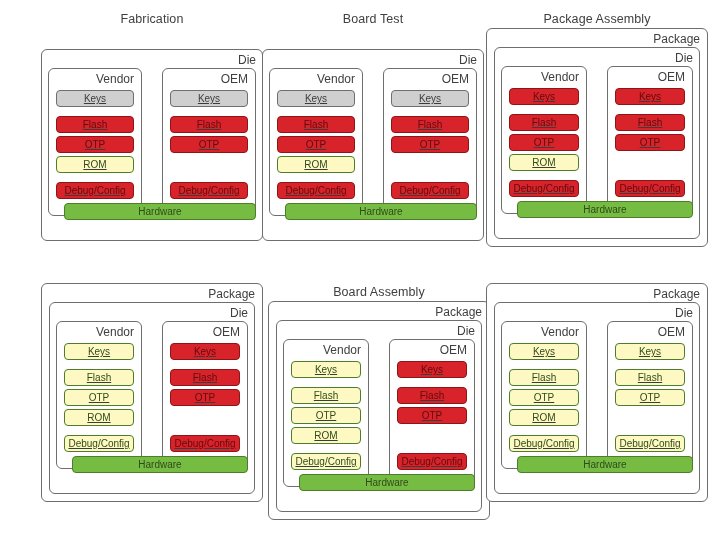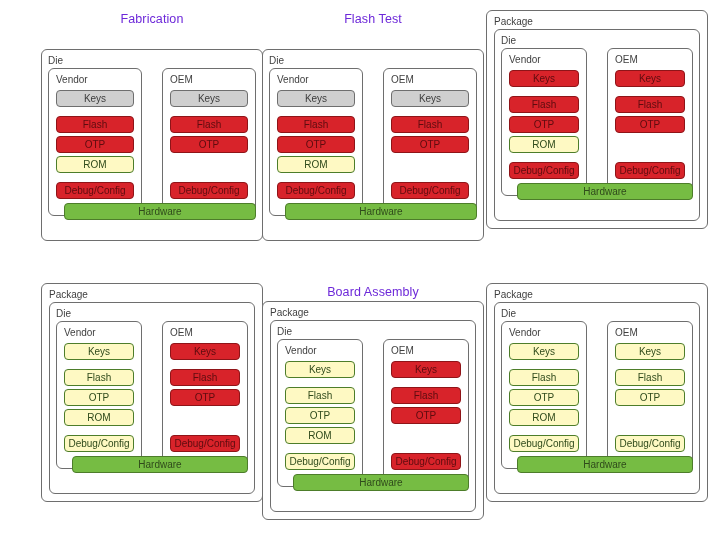--- a/index.html
+++ b/index.html
@@ -23,38 +23,38 @@
   }
 
   
   .panel {
     position: absolute;
     width: 222px;
   }
   .panel-title {
     text-align: center;
     font-size: 12.5px;
-    color: #6d28d9;
+    color: #404040;
     letter-spacing: .1px;
     height: 18px;
     line-height: 18px;
     white-space: nowrap;
   }
 
   
   .box {
     border: 1.4px solid #6e6e6e;
     border-radius: 6px;
     background: #ffffff;
     box-sizing: border-box;
     position: relative;
   }
   .box-label {
-    text-align: left;
-    font-size: 10px;
+    text-align: right;
+    font-size: 12px;
     color: #3f3f3f;
     line-height: 15px;
     height: 15px;
     white-space: nowrap;
   }
 
   .package-box { padding: 3px 7px 7px 7px; }
   .die-box     { padding: 3px 6px 0 6px; }
 
   .columns {
@@ -63,20 +63,21 @@
     position: relative;
   }
   .col-box {
     flex: 1 1 0;
     padding: 3px 7px 0 7px;
     min-width: 0;
   }
   .col-stack {
     padding-top: 3px;
     padding-bottom: 16px;
+    text-decoration: underline;
   }
 
   
   .cell {
     height: 17px;
     line-height: 15px;
     border-radius: 4px;
     border: 1.4px solid;
     box-sizing: border-box;
     text-align: center;
@@ -151,21 +152,21 @@
               <div class="cell state-red">Debug/Config</div>
             </div>
           </div>
         </div>
         <div class="hardware-wrap" style="margin-top: -13px;">
           <div class="hardware">Hardware</div>
         </div>
       </div>
     </div>
     <div class="panel" style="left: 262px; top: 10px;">
-      <div class="panel-title">Flash Test</div>
+      <div class="panel-title">Board Test</div>
       <div class="box die-box" style="margin-top: 21px;">
         <div class="box-label">Die</div>
         <div class="columns">
           <div class="box col-box">
             <div class="box-label">Vendor</div>
             <div class="col-stack">
               <div class="cell state-gray">Keys</div>
               <div class="gap-lg"></div>
               <div class="cell state-red">Flash</div>
               <div class="gap-sm"></div>
@@ -190,20 +191,21 @@
               <div class="cell state-red">Debug/Config</div>
             </div>
           </div>
         </div>
         <div class="hardware-wrap" style="margin-top: -13px;">
           <div class="hardware">Hardware</div>
         </div>
       </div>
     </div>
     <div class="panel" style="left: 486px; top: 10px;">
+      <div class="panel-title">Package Assembly</div>
       <div class="box package-box">
         <div class="box-label">Package</div>
         <div class="box die-box">
           <div class="box-label">Die</div>
           <div class="columns">
             <div class="box col-box">
               <div class="box-label">Vendor</div>
               <div class="col-stack">
                 <div class="cell state-red">Keys</div>
                 <div class="gap-lg"></div>
@@ -271,21 +273,21 @@
                 <div class="cell state-red">Debug/Config</div>
               </div>
             </div>
           </div>
           <div class="hardware-wrap" style="margin-top: -13px;">
             <div class="hardware">Hardware</div>
           </div>
         </div>
       </div>
     </div>
-    <div class="panel" style="left: 262px; top: 283px;">
+    <div class="panel" style="left: 262px; top: 283px; padding-left: 6px;">
       <div class="panel-title">Board Assembly</div>
       <div class="box package-box">
         <div class="box-label">Package</div>
         <div class="box die-box">
           <div class="box-label">Die</div>
           <div class="columns">
             <div class="box col-box">
               <div class="box-label">Vendor</div>
               <div class="col-stack">
                 <div class="cell state-green">Keys</div>

